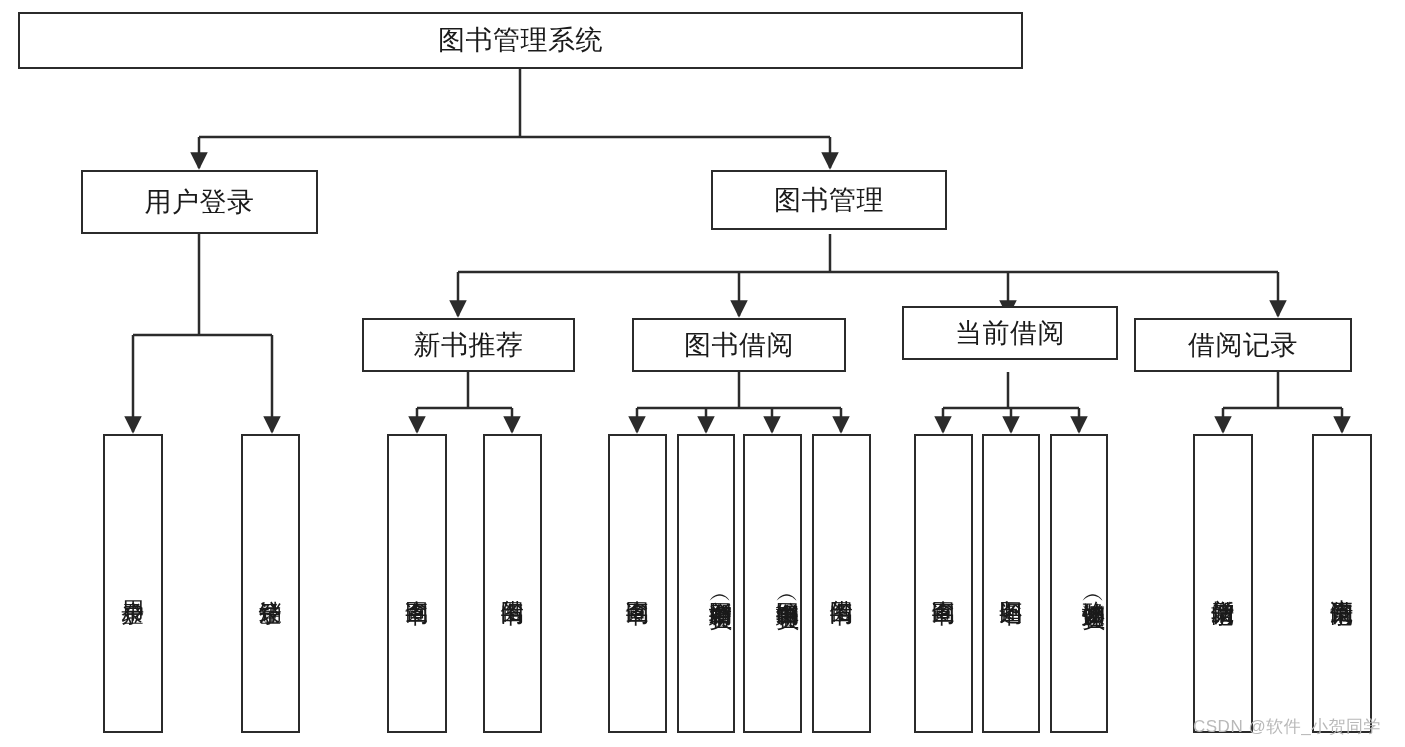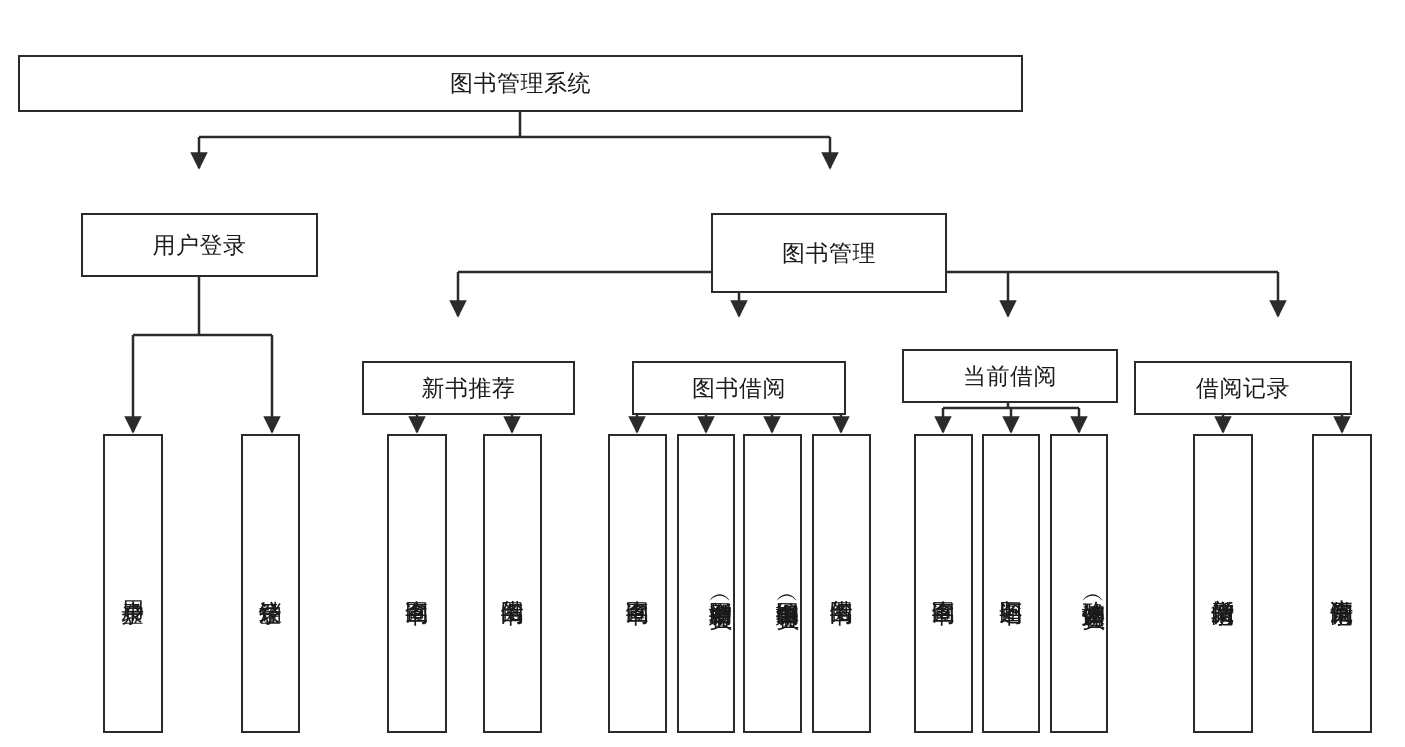--- a/index.html
+++ b/index.html
@@ -29,23 +29,22 @@
     box-sizing: border-box;
     background: #ffffff;
     border: 2px solid #2b2b2b;
     display: flex;
     align-items: center;
     justify-content: center;
     color: #1a1a1a;
     line-height: 1.06;
   }
   .node-h {
-    font-size: 23px;
+    font-size: 27px;
     letter-spacing: 0.5px;
-    margin-top: 43px;
   }
   .node-v {
     writing-mode: vertical-rl;
     text-orientation: upright;
     font-size: 23px;
     letter-spacing: 1px;
     align-items: flex-start;
     justify-content: center;
     padding-top: 8px;
   }
@@ -119,21 +118,21 @@
     </g>
   </svg>
 
   <div class="node node-h" style="left:18px; top:12px; width:1005px; height:57px;">
     <span>图书管理系统</span>
   </div>
 
   <div class="node node-h" style="left:81px; top:170px; width:237px; height:64px;">
     <span>用户登录</span>
   </div>
-  <div class="node node-h" style="left:711px; top:170px; width:236px; height:80px;">
+  <div class="node node-h" style="left:711px; top:170px; width:236px; height:60px;">
     <span>图书管理</span>
   </div>
 
   <div class="node node-h" style="left:632px; top:318px; width:214px; height:54px;">
     <span>图书借阅</span>
   </div>
   <div class="node node-h" style="left:362px; top:318px; width:213px; height:54px;">
     <span>新书推荐</span>
   </div>
   <div class="node node-h" style="left:902px; top:306px; width:216px; height:54px;">
@@ -176,14 +175,15 @@
   <div class="node node-v v-top" style="left:1050px; top:434px; width:58px; height:299px;">
     <span>确认归还（管理员）</span>
   </div>
   <div class="node node-v v-center" style="left:1193px; top:434px; width:60px; height:299px;">
     <span>新增借阅记录</span>
   </div>
   <div class="node node-v v-center" style="left:1312px; top:434px; width:60px; height:299px;">
     <span>查询借阅记录</span>
   </div>
 
+  <div class="watermark" style="left:1193px; top:715px;">CSDN @软件_小贺同学</div>
 
 </div>
 
 </body></html>

